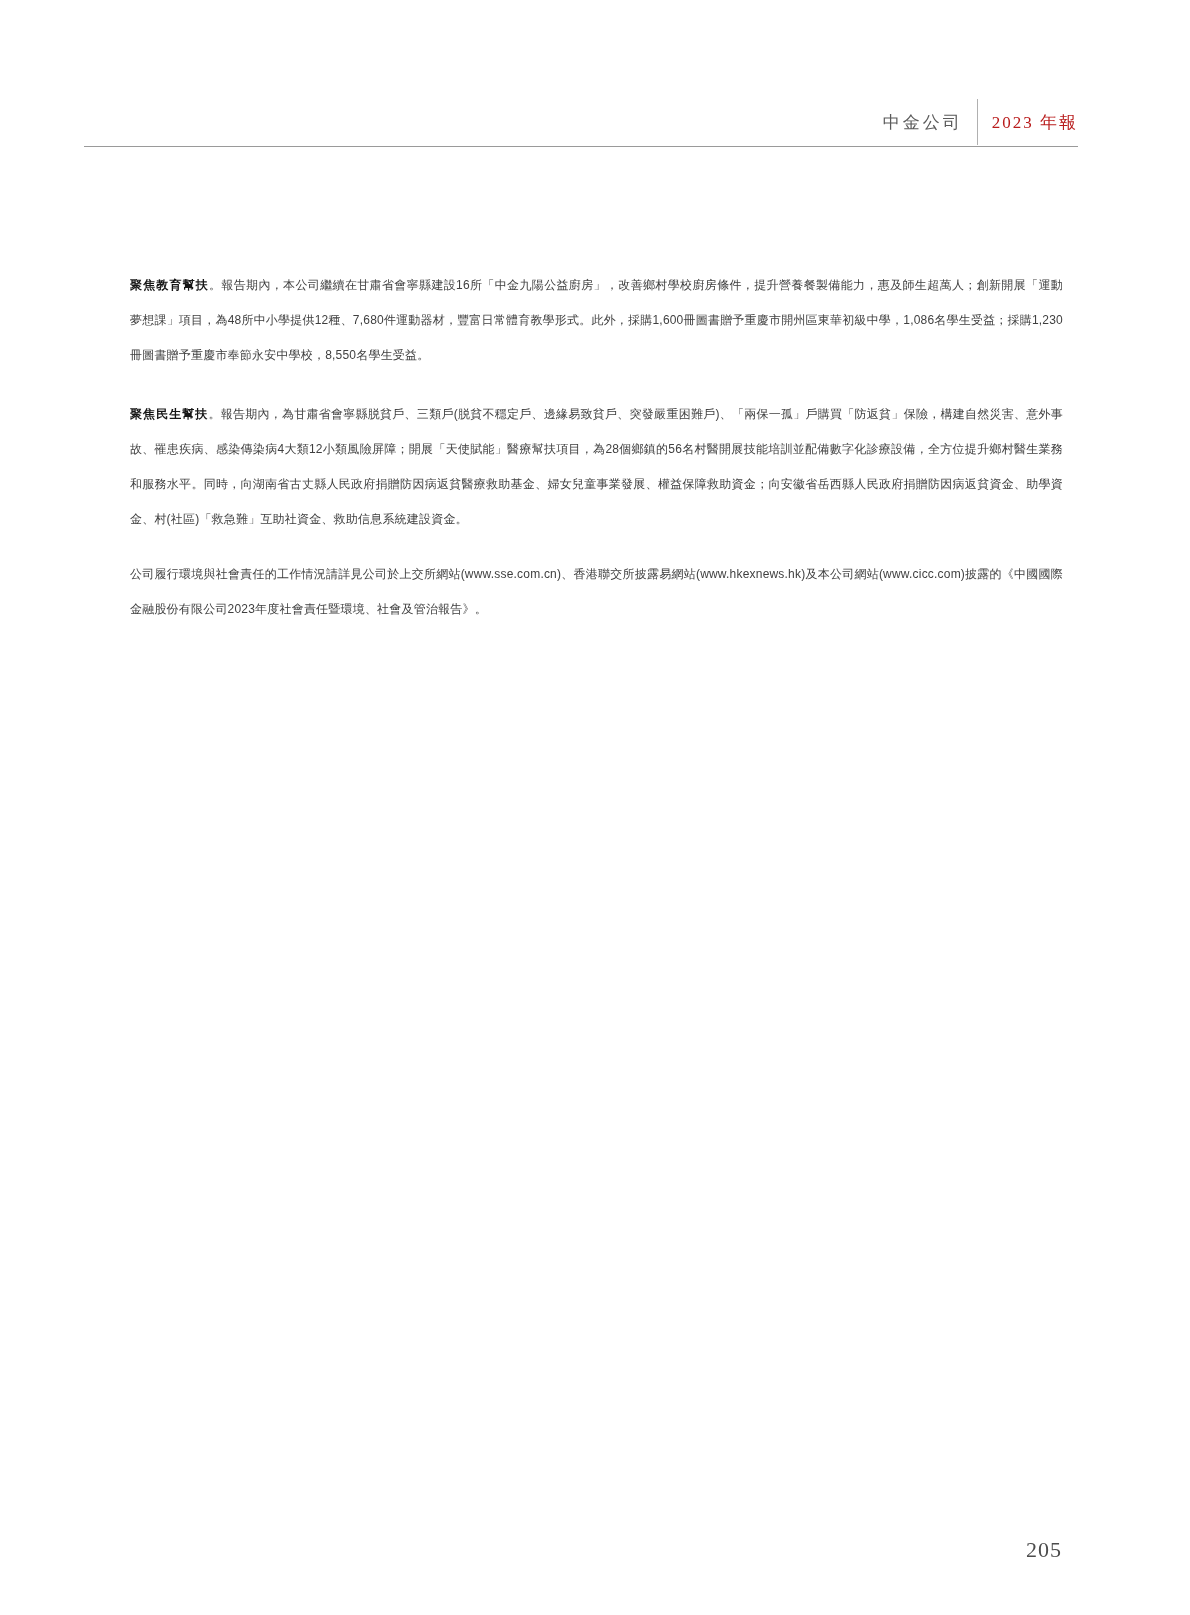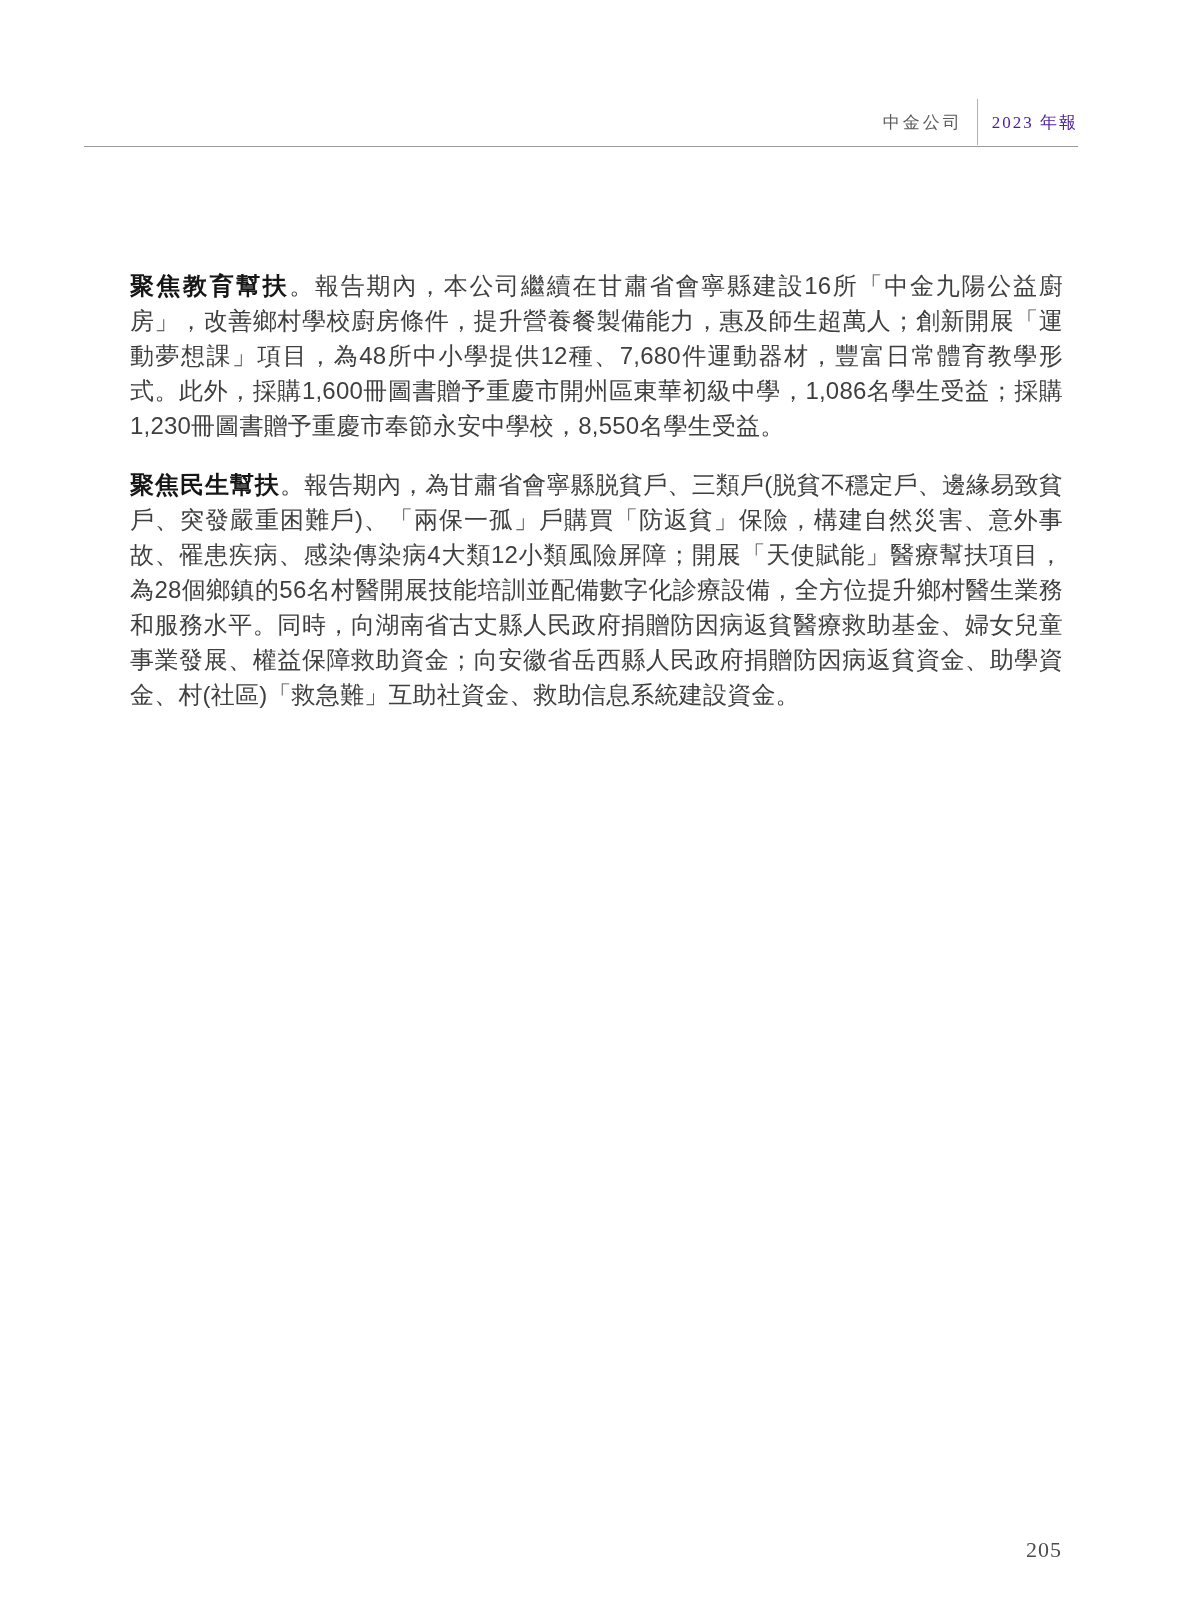--- a/index.html
+++ b/index.html
@@ -31,21 +31,21 @@
     color: #5a5a5a;
     letter-spacing: 3px;
     padding-right: 14px;
   }
   .header .vdivider {
     width: 1px;
     height: 46px;
     background: #b0b0b0;
   }
   .header .edition {
-    color: #4c1d95;
+    color: #b91c1c;
     letter-spacing: 2px;
     padding-left: 14px;
   }
   .header-rule {
     position: absolute;
     left: 84px;
     top: 146px;
     width: 994px;
     height: 1px;
     background: #9a9a9a;
@@ -54,21 +54,21 @@
   
   .content {
     position: absolute;
     left: 130px;
     top: 268px;
     width: 933px;
     color: #3f3f3f;
   }
   .content p {
     margin: 0;
-    font-size: 24px;
+    font-size: 12px;
     line-height: 35px;
     font-weight: 300;
     text-align: justify;
     letter-spacing: 0.2px;
   }
   .content p + p { margin-top: 24px; }
   .content p.last-para { margin-top: 20px; }
   .content p .lead {
     font-weight: 700;
     color: #161616;
@@ -98,17 +98,18 @@
     <span class="edition">2023 年報</span>
   </div>
   <div class="header-rule"></div>
 
   <div class="content">
     <p><span class="lead">聚焦教育幫扶</span><span>。</span><span>報告期內，本公司繼續在甘肅省會寧縣建設16所「中金九陽公益廚房」，改善鄉村學校廚房條件，提升營養餐製備能力，惠及師生超萬人；創新開展「運動夢想課」項目，為48所中小學提供12種、7,680件運動器材，豐富日常體育教學形式。此外，採購1,600冊圖書贈予重慶市開州區東華初級中學，1,086名學生受益；採購1,230冊圖書贈予重慶市奉節永安中學校，8,550名學生受益。</span></p>
 
     <p><span class="lead">聚焦民生幫扶</span><span>。</span><span>報告期內，為甘肅省會寧縣脱貧戶、三類戶(脱貧不穩定戶、邊緣易致貧戶、突發嚴重困難戶)、「兩保一孤」戶購買「防返貧」保險，構建自然災害、意外事故、罹患疾病、感染傳染病4大類12小類風險屏障；開展「天使賦能」醫療幫扶項目，為28個鄉鎮的56名村醫開展技能培訓並配備數字化診療設備，全方位提升鄉村醫生業務和服務水平。同時，向湖南省古丈縣人民政府捐贈防因病返貧醫療救助基金、婦女兒童事業發展、權益保障救助資金；向安徽省岳西縣人民政府捐贈防因病返貧資金、助學資金、村(社區)「救急難」互助社資金、救助信息系統建設資金。</span></p>
 
 
+    <p class="last-para"><span>公司履行環境與社會責任的工作情況請詳見公司於上交所網站(www.sse.com.cn)、香港聯交所披露易網站(www.hkexnews.hk)及本公司網站(www.cicc.com)披露的《中國國際金融股份有限公司2023年度社會責任暨環境、社會及管治報告》。</span></p>
   </div>
 
   <div class="page-number">205</div>
 
 </div>
 
 </body></html>

